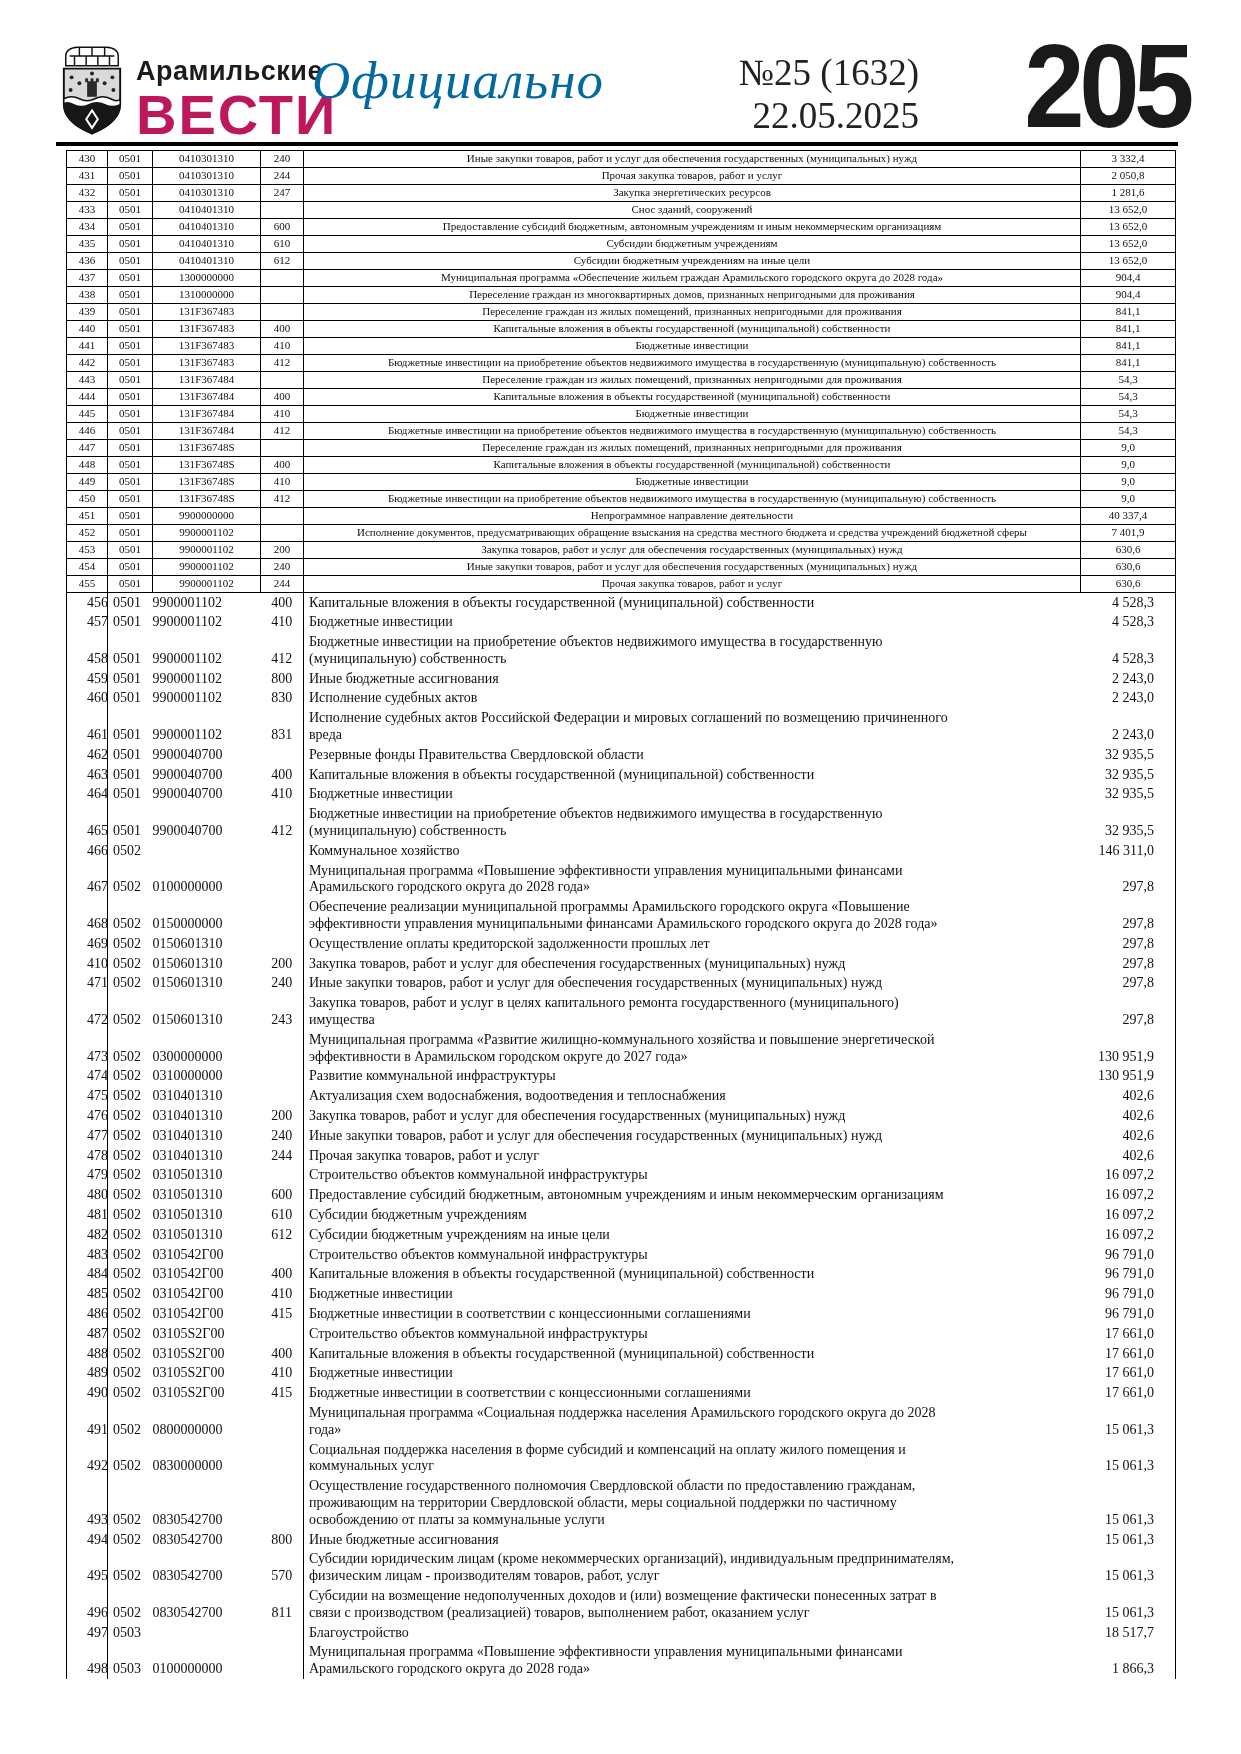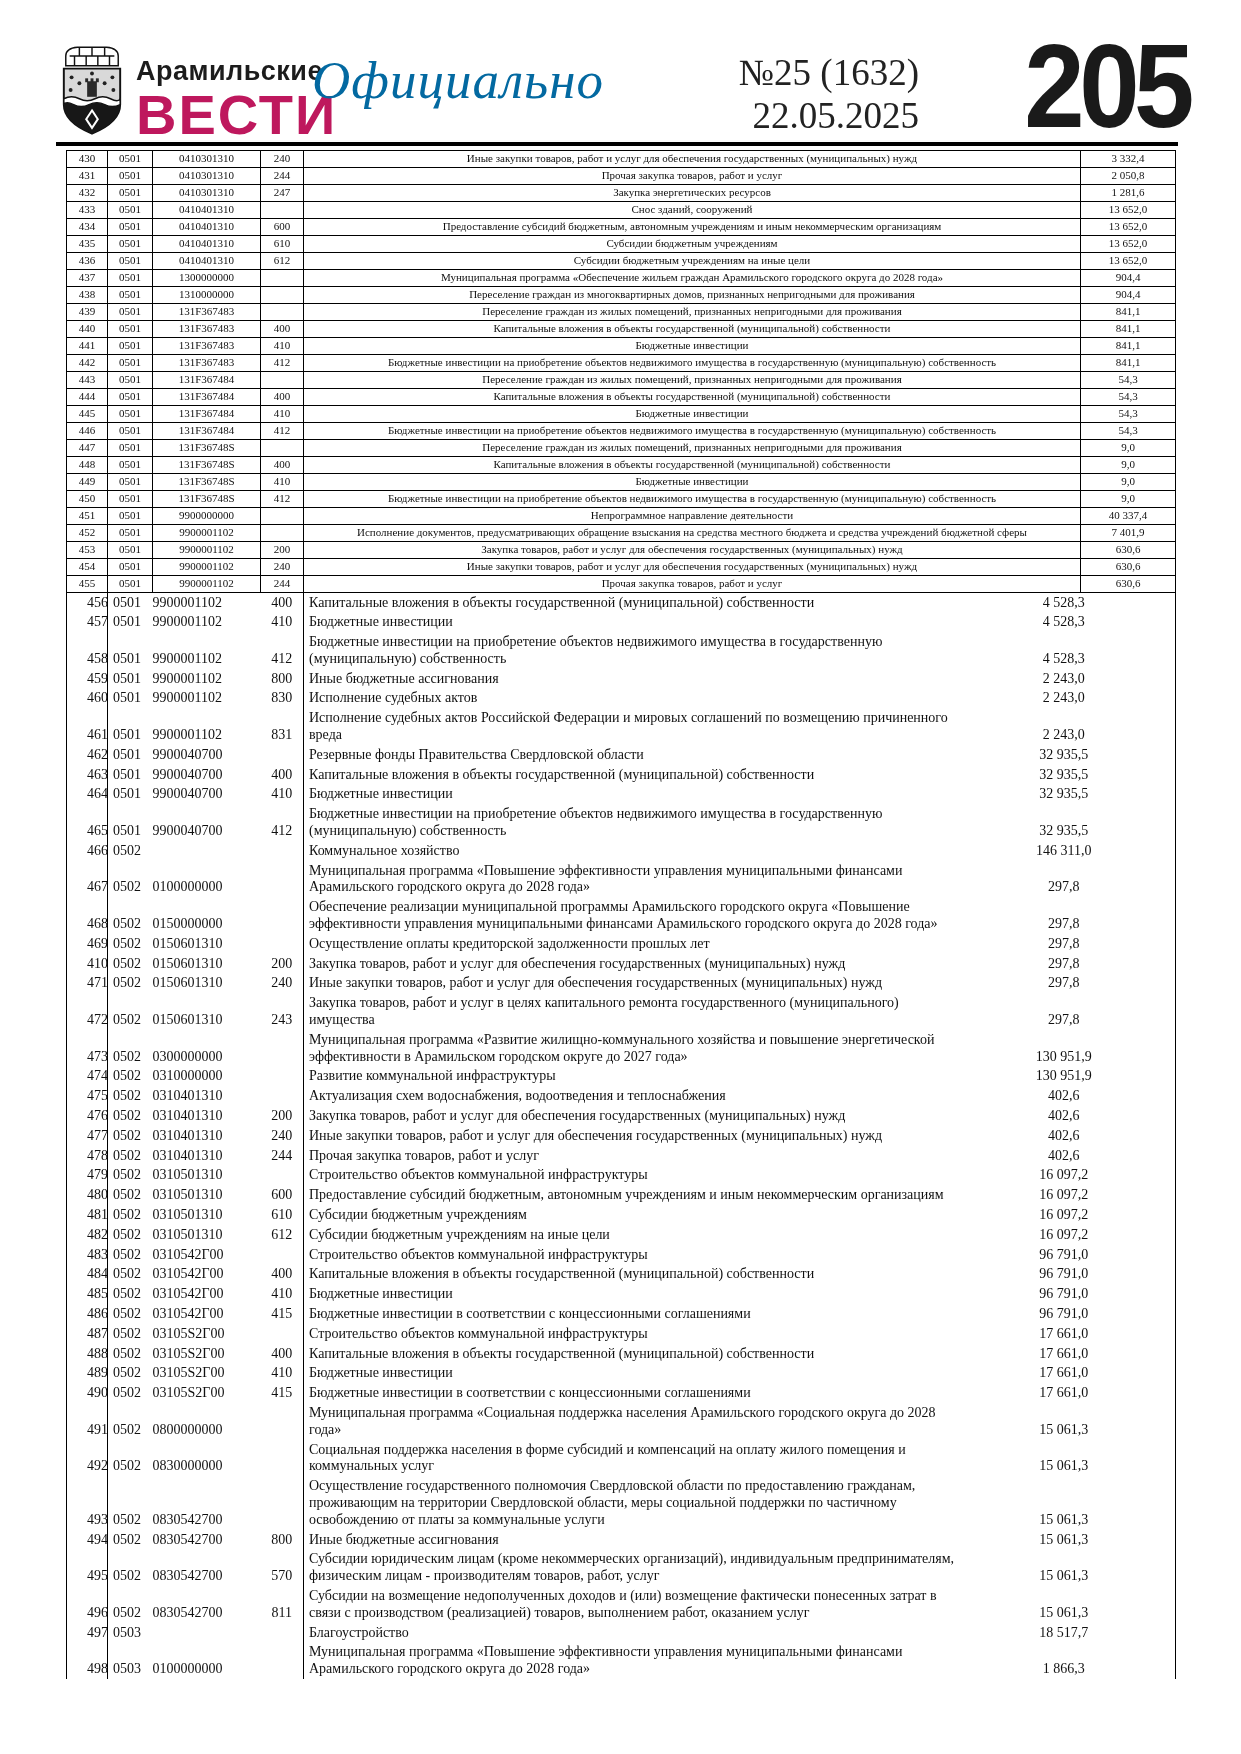--- a/index.html
+++ b/index.html
@@ -52,21 +52,21 @@
   .s2{font-size:14px;}
   .s2 td{
     border:none;vertical-align:bottom;
     padding:1.5px 0;line-height:1.2;
   }
   .s2{border-left:1.5px solid #000;border-right:1.5px solid #000;}
   .s2 td.n{border-right:1.5px solid #000;padding-left:20px;}
   .s2 td.sec{padding-left:5px;}
   .s2 td.vid{text-align:center;}
   .s2 td.desc{border-left:1.5px solid #000;padding-left:5px;padding-right:6px;}
-  .s2 td.amt{text-align:center;padding-right:21px;white-space:nowrap;}
+  .s2 td.amt{text-align:right;padding-right:21px;white-space:nowrap;}
 </style>
 </head>
 <body>
 
 <div class="masthead">
   <div class="brand">
     <svg class="coat" viewBox="0 0 70 94">
 
       <g stroke="#111" stroke-width="1.5" fill="#fff">
         <path d="M8 22 L8 12 Q8 4 20 3 L50 3 Q62 4 62 12 L62 22 Z"></path>

